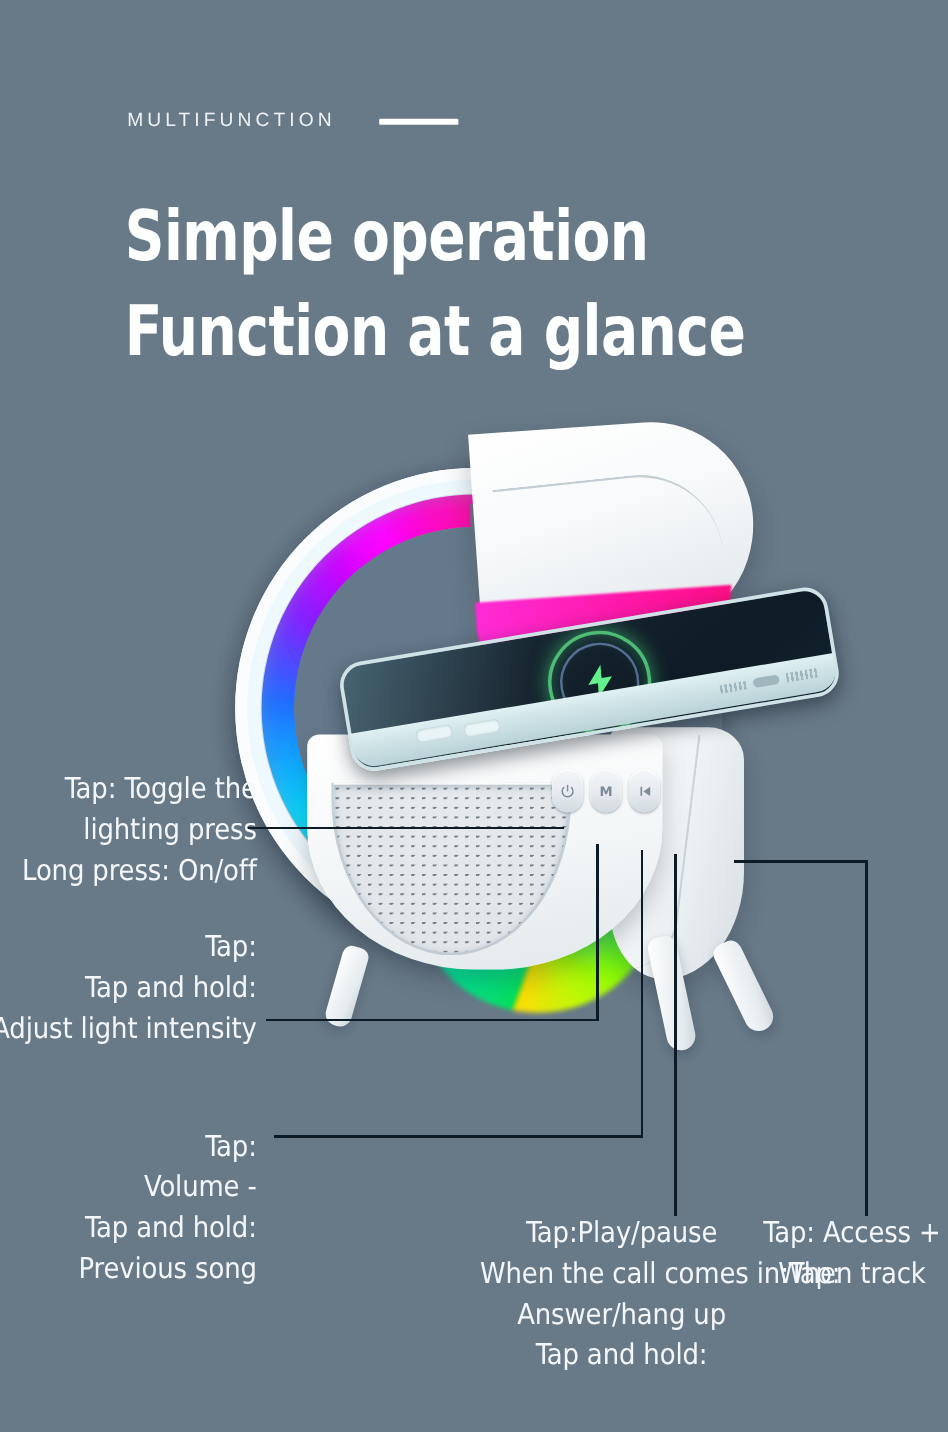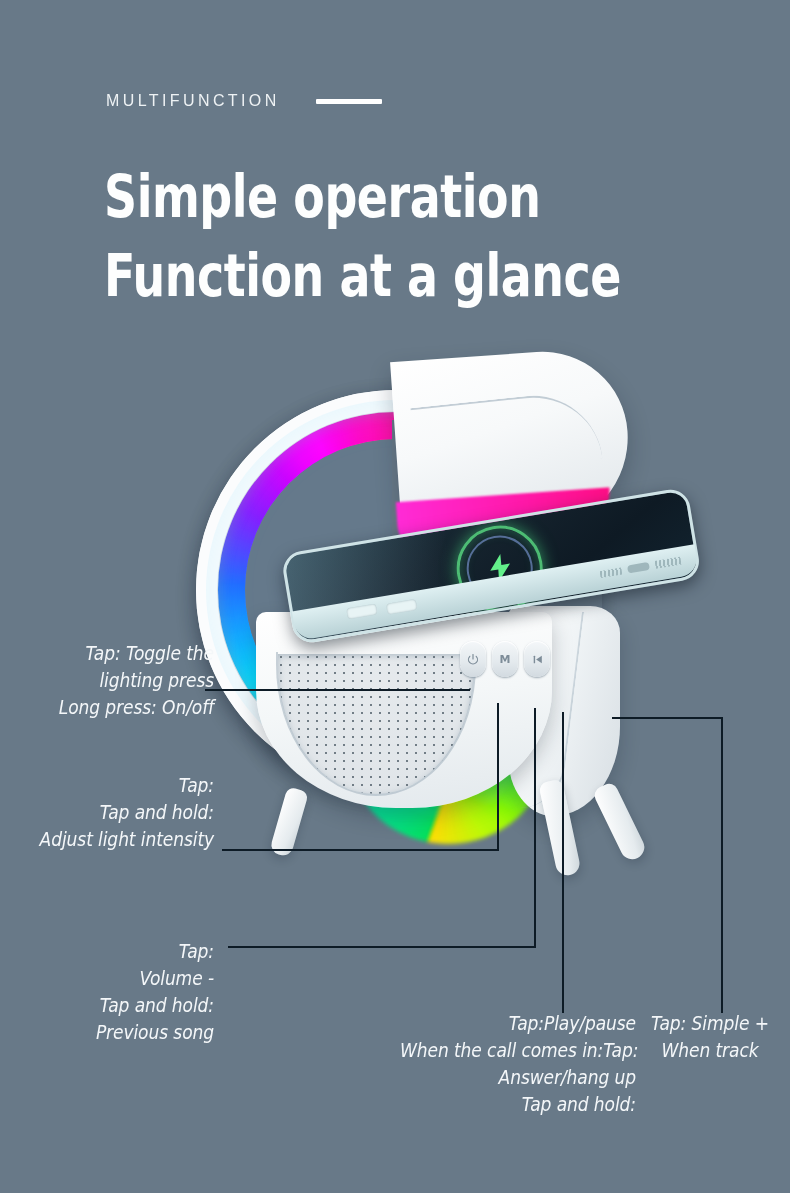--- a/index.html
+++ b/index.html
@@ -241,31 +241,31 @@
   .phone-brand{
     position:absolute; left:252px; top:38px; font-size:9px; color:#6b7fb0;
     transform:rotate(9deg); letter-spacing:1px; opacity:.75;
   }
 
   
   .lines{ position:absolute; left:0; top:0; width:790px; height:1193px;
           pointer-events:none; }
 
   
-  .callout{ position:absolute; color:#f4f7f9; font-size:19px; line-height:1.42;
+  .callout{ position:absolute; color:#f4f7f9; font-size:24px; line-height:1.42;
             font-family:"DejaVu Sans Condensed","Liberation Sans", sans-serif;
-            font-weight:400; letter-spacing:-0.1px;font-style:italic; }
+            font-weight:400; letter-spacing:-0.1px; }
   .callout div{ white-space:nowrap; }
   .ta-r{ text-align:right; }
   .ta-c{ text-align:center; }
 
   .co-power{ right:576px; top:640px; }
   .co-mode { right:576px; top:772px; }
   .co-vol-down{ right:576px; top:938px; }
-  .co-play{ left:400px; top:1010px; width:236px; }
+  .co-play{ left:400px; top:1010px; width:236px;text-align:center; }
   .co-vol-up{ left:630px; top:1010px; width:160px; }
 </style>
 </head>
 <body>
 
 <div class="header">
   <div class="eyebrow-row">
     <span class="eyebrow">MULTIFUNCTION</span>
     <span class="eyebrow-bar"></span>
   </div>
@@ -375,15 +375,15 @@
 </div>
 
 <div class="callout ta-r co-play">
   <div>Tap:Play/pause</div>
   <div>When the call comes in:Tap:</div>
   <div>Answer/hang up</div>
   <div>Tap and hold:</div>
 </div>
 
 <div class="callout ta-c co-vol-up">
-  <div>Tap: Simple +</div>
+  <div>Tap: Access +</div>
   <div>When track</div>
 </div>
 
 </body></html>

